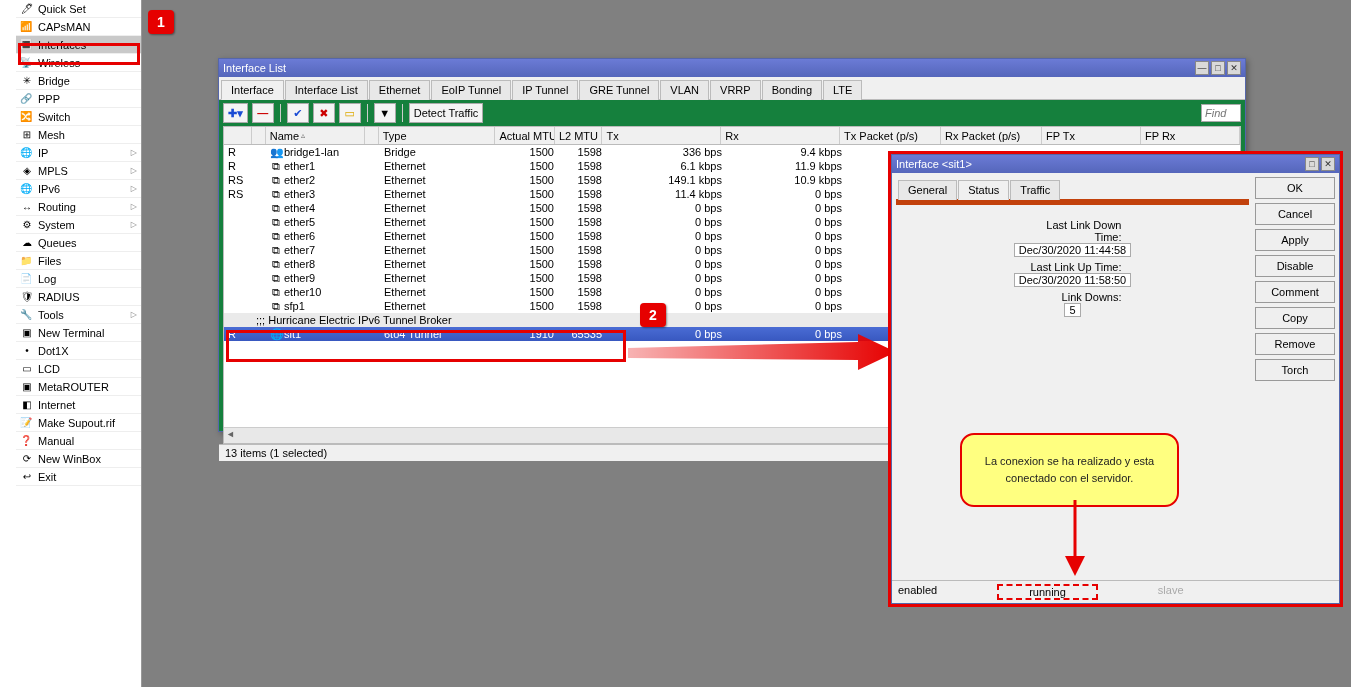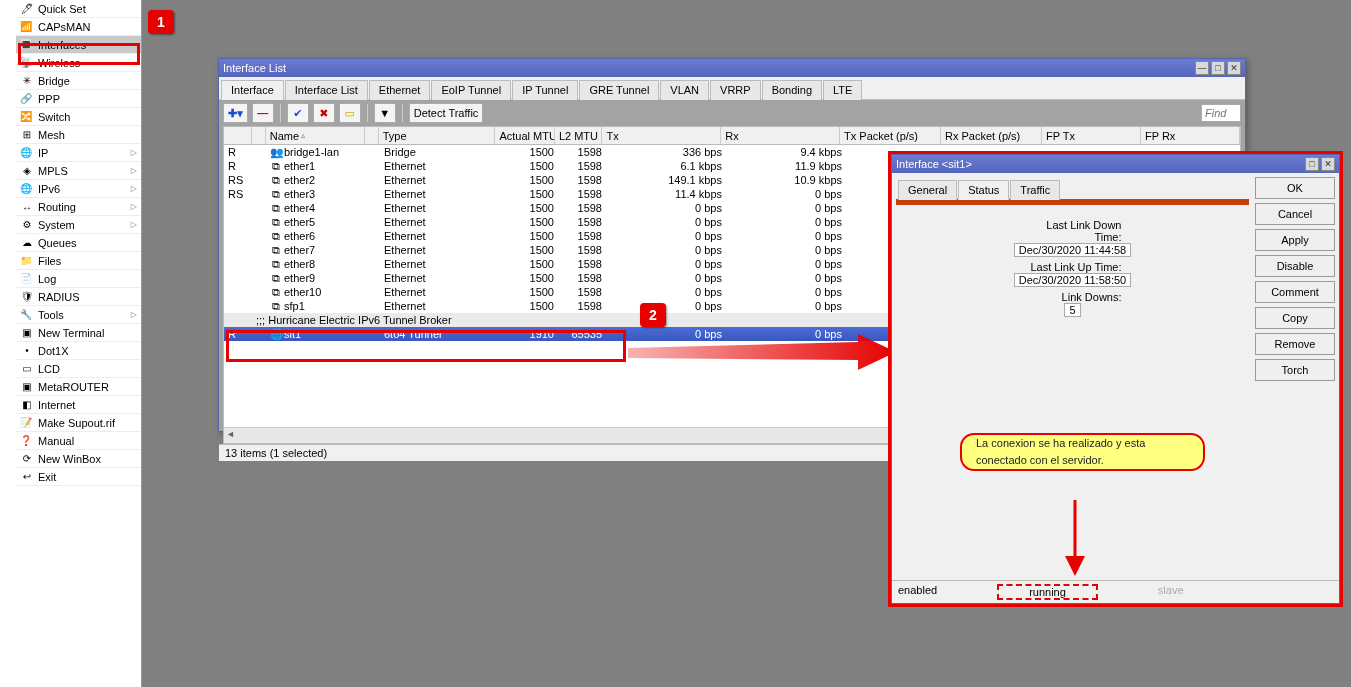--- a/index.html
+++ b/index.html
@@ -8,21 +8,21 @@
 
 .sidebar { position: absolute; left: 0; top: 0; width: 142px; height: 687px; background: #fff; border-right: 1px solid #999; }
 .menu { margin-left: 16px; }
 .menu-item { display: flex; align-items: center; height: 18px; padding: 0 4px; cursor: pointer; border-bottom: 1px solid #eee; }
 .menu-item.selected { background: #c9c9c9; }
 .menu-icon { width: 14px; height: 14px; margin-right: 4px; display: inline-flex; align-items: center; justify-content: center; font-size: 10px; }
 .menu-arrow { margin-left: auto; color: #888; font-size: 8px; }
 .menu-hl { position: absolute; border: 3px solid #e60000; background: transparent; pointer-events: none; }
 
 
-.window { position: absolute; border: 1px solid #5566aa; background: #a3a3a3; box-shadow: 2px 2px 6px rgba(0,0,0,0.3); }
+.window { position: absolute; border: 1px solid #5566aa; background: #15803d; box-shadow: 2px 2px 6px rgba(0,0,0,0.3); }
 .titlebar { background: linear-gradient(#6b7bd6, #5566bb); color: #fff; height: 18px; display: flex; align-items: center; padding: 0 4px; font-size: 11px; }
 .titlebar .title-btns { margin-left: auto; display: flex; gap: 2px; }
 .title-btn { width: 14px; height: 14px; background: #d9d9d9; border: 1px solid #888; display: flex; align-items: center; justify-content: center; font-size: 9px; cursor: pointer; color: #333; }
 
 
 .tabs { display: flex; background: #f0f0f0; border-bottom: 1px solid #bbb; padding: 2px 2px 0; }
 .tab { padding: 3px 9px; border: 1px solid #bbb; border-bottom: none; background: #e8e8e8; margin-right: 1px; cursor: pointer; position: relative; top: 1px; }
 .tab.active { background: #f0f0f0; border-bottom: 1px solid #f0f0f0; }
 
 
@@ -70,21 +70,21 @@
 .dialog-left { flex: 1; }
 .dialog-right { display: flex; flex-direction: column; gap: 4px; }
 .dlg-btn { width: 80px; height: 22px; border: 1px solid #999; background: #efefef; cursor: pointer; }
 .field-row { display: flex; align-items: center; margin: 4px 0; flex-direction: column; }
 .field-label { width: 110px; text-align: right; padding-right: 6px; }
 .field-val { flex: 1; height: 18px; border: 1px solid #aaa; background: #fff; padding: 0 4px; display: flex; align-items: center; }
 .dialog-status { border-top: 1px solid #bbb; padding: 3px 6px; display: flex; gap: 60px; font-size: 11px; }
 .running-box { border: 2px dashed #e60000; padding: 0 30px; }
 
 
-.callout { position: absolute; background: #ffff80; border: 2px solid #e60000; border-radius: 14px; padding: 0 14px; width: 245px; font-size: 12px; line-height: 1.4; color: #222; }
+.callout { position: absolute; background: #ffff80; border: 2px solid #e60000; border-radius: 14px; padding: 18px 14px; width: 219px; font-size: 12px; line-height: 1.4; color: #222; text-align: center; }
 .arrow-svg { position: absolute; pointer-events: none; }
 
 
 .badge { position: absolute; width: 26px; height: 24px; background: #e60000; color: #fff; border-radius: 4px; display: flex; align-items: center; justify-content: center; font-weight: bold; font-size: 14px; box-shadow: 1px 1px 2px rgba(0,0,0,0.4); }
 
 
 .red-box { position: absolute; border: 3px solid #e60000; pointer-events: none; }
 
 .red-arrow { position: absolute; pointer-events: none; }
 </style>

